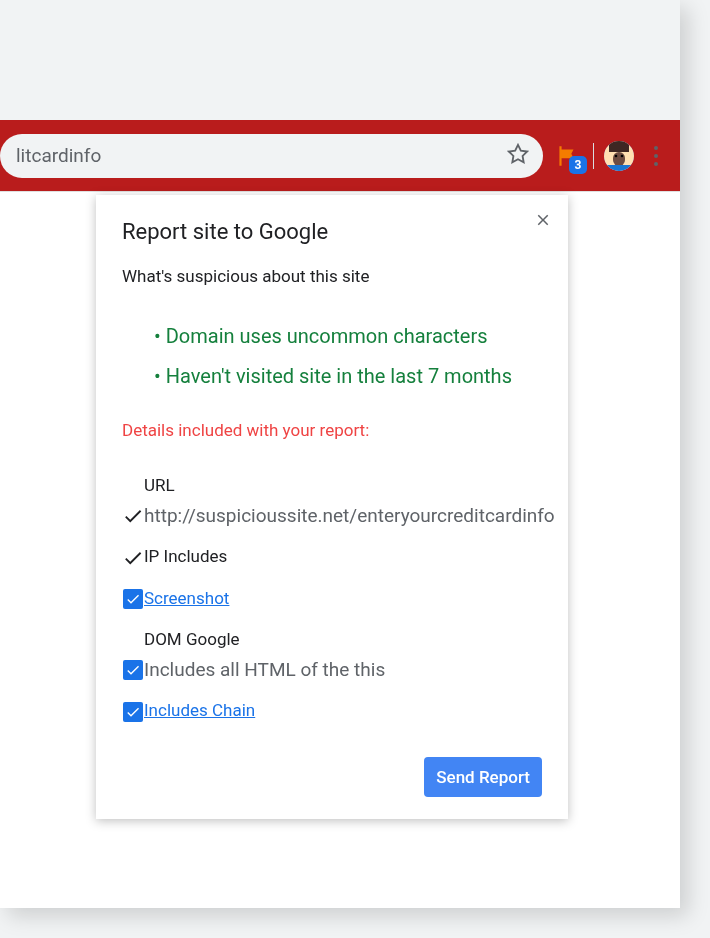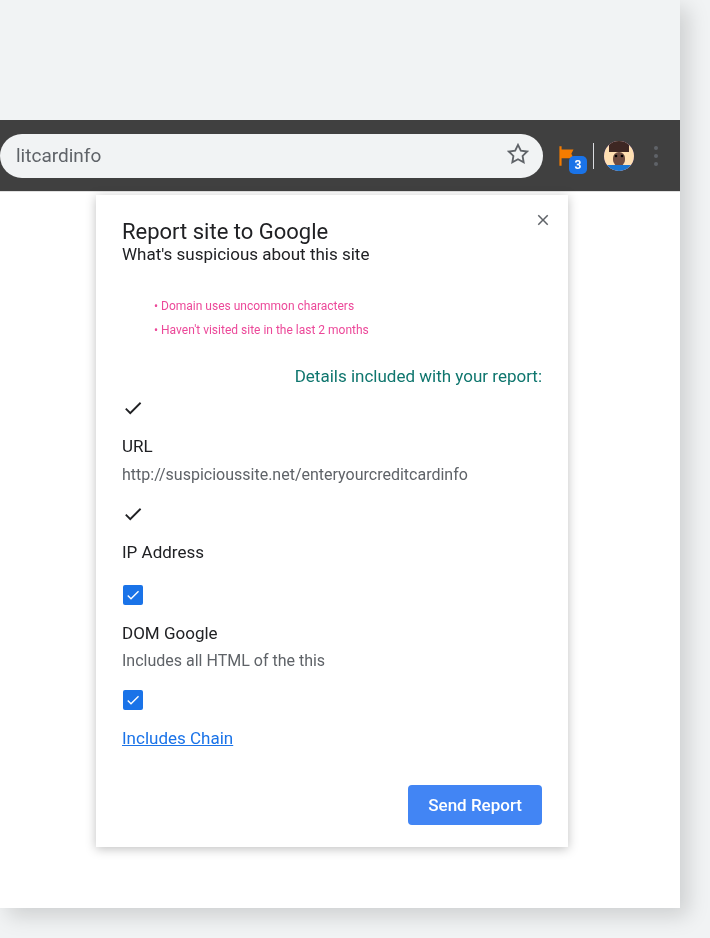--- a/index.html
+++ b/index.html
@@ -23,21 +23,21 @@
       bottom: 30px;
       background: #f1f3f4;
       box-shadow: 8px 8px 20px rgba(0,0,0,0.15);
     }
     .toolbar {
       position: absolute;
       top: 120px;
       left: 0;
       right: 0;
       height: 72px;
-      background: #404040;
+      background: #b91c1c;
       display: flex;
       align-items: center;
       border-bottom: 1px solid #e0e0e0;
     }
     .omnibox {
       flex: 1;
       height: 44px;
       background: #f1f3f4;
       border-radius: 22px;
       display: flex;
@@ -137,49 +137,47 @@
       position: absolute;
       top: 16px;
       right: 16px;
       cursor: pointer;
       color: #5f6368;
     }
     .popup-title {
       font-size: 22px;
       font-weight: 400;
       color: #202124;
+      margin-bottom: 22px;
     }
     .suspicious-heading {
       font-size: 17px;
       color: #202124;
       font-weight: 400;
       margin-bottom: 30px;
     }
     .bullet-list {
       padding-left: 32px;
       margin-bottom: 24px;
     }
     .bullet-item {
-      color: #ec4899;
-      font-size: 12px;
+      color: #15803d;
+      font-size: 20px;
       line-height: 2.0;
     }
     .details-heading {
       font-size: 17px;
-      color: #0f766e;
+      color: #ef4444;
       font-weight: 400;
-      margin-bottom: 10px;
-      text-align: right;
+      margin-bottom: 34px;
     }
     .detail-row {
       display: flex;
-      align-items: flex-start;
-      gap: 16px;
+      align-items: flex-end;
       margin-bottom: 18px;
-      flex-direction: column;
     }
     .detail-row:last-of-type {
       margin-bottom: 0;
     }
     .detail-mark {
       width: 22px;
       height: 22px;
       flex-shrink: 0;
       display: flex;
       align-items: center;
@@ -202,36 +200,36 @@
       font-size: 17px;
       color: #202124;
       line-height: 1.4;
     }
     .detail-label.link {
       color: #1a73e8;
       text-decoration: underline;
       cursor: pointer;
     }
     .detail-sub {
-      font-size: 16px;
+      font-size: 19px;
       color: #5f6368;
       margin-top: 6px;
     }
     .popup-actions {
       display: flex;
       justify-content: flex-end;
       margin-top: 34px;
     }
     .send-btn {
       background: #4285f4;
       color: #ffffff;
       border: none;
       font-size: 17px;
       font-weight: 500;
-      padding: 10px 20px;
+      padding: 10px 12px;
       border-radius: 4px;
       cursor: pointer;
       font-family: inherit;
     }
   </style>
 </head>
 <body>
 
 <div class="page-container">
 
@@ -278,21 +276,21 @@
         <path fill="#5f6368" d="M19 6.41L17.59 5 12 10.59 6.41 5 5 6.41 10.59 12 5 17.59 6.41 19 12 13.41 17.59 19 19 17.59 13.41 12z"></path>
       </svg>
     </div>
 
     <h1 class="popup-title">Report site to Google</h1>
 
     <div class="suspicious-heading">What's suspicious about this site</div>
 
     <div class="bullet-list">
       <div class="bullet-item">• Domain uses uncommon characters</div>
-      <div class="bullet-item">• Haven't visited site in the last 2 months</div>
+      <div class="bullet-item">• Haven't visited site in the last 7 months</div>
     </div>
 
     <div class="details-heading">Details included with your report:</div>
 
     <div class="detail-row">
       <div class="detail-mark">
         <svg width="22" height="22" viewBox="0 0 24 24">
             <path fill="#202124" d="M9 16.17L4.83 12l-1.42 1.41L9 19 21 7l-1.41-1.41z"></path>
           </svg>
       </div>
@@ -302,48 +300,60 @@
       </div>
     </div>
 
     <div class="detail-row">
       <div class="detail-mark">
         <svg width="22" height="22" viewBox="0 0 24 24">
             <path fill="#202124" d="M9 16.17L4.83 12l-1.42 1.41L9 19 21 7l-1.41-1.41z"></path>
           </svg>
       </div>
       <div class="detail-body">
-        <div class="detail-label">IP Address</div>
-      </div>
-    </div>
-
+        <div class="detail-label">IP Includes</div>
+      </div>
+    </div>
 
     <div class="detail-row">
       <div class="detail-mark">
         <div class="checkbox">
           <svg width="16" height="16" viewBox="0 0 24 24">
               <path fill="#fff" d="M9 16.17L4.83 12l-1.42 1.41L9 19 21 7l-1.41-1.41z"></path>
             </svg>
         </div>
       </div>
       <div class="detail-body">
-        <div class="detail-label">DOM Google</div>
-        <div class="detail-sub">Includes all HTML of the this</div>
+        <div class="detail-label link">Screenshot</div>
       </div>
     </div>
 
     <div class="detail-row">
       <div class="detail-mark">
         <div class="checkbox">
           <svg width="16" height="16" viewBox="0 0 24 24">
               <path fill="#fff" d="M9 16.17L4.83 12l-1.42 1.41L9 19 21 7l-1.41-1.41z"></path>
             </svg>
         </div>
       </div>
       <div class="detail-body">
+        <div class="detail-label">DOM Google</div>
+        <div class="detail-sub">Includes all HTML of the this</div>
+      </div>
+    </div>
+
+    <div class="detail-row">
+      <div class="detail-mark">
+        <div class="checkbox">
+          <svg width="16" height="16" viewBox="0 0 24 24">
+              <path fill="#fff" d="M9 16.17L4.83 12l-1.42 1.41L9 19 21 7l-1.41-1.41z"></path>
+            </svg>
+        </div>
+      </div>
+      <div class="detail-body">
         <div class="detail-label link">Includes Chain</div>
       </div>
     </div>
 
     <div class="popup-actions">
       <button class="send-btn">Send Report</button>
     </div>
   </div>
 
 </div>

